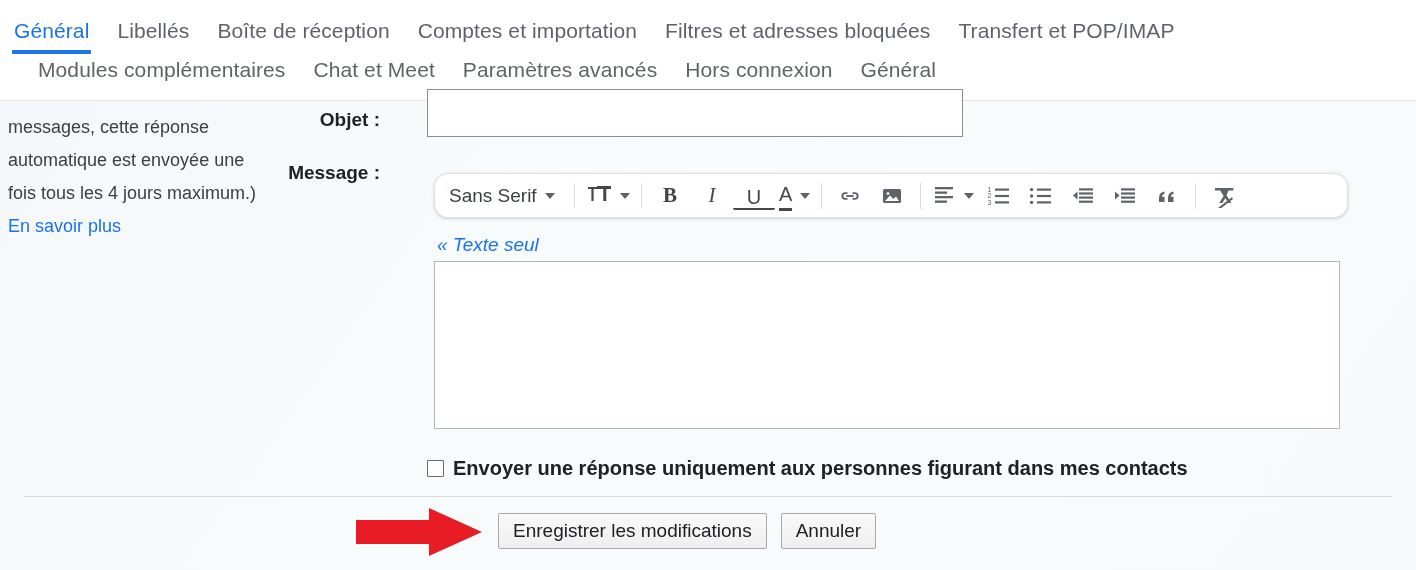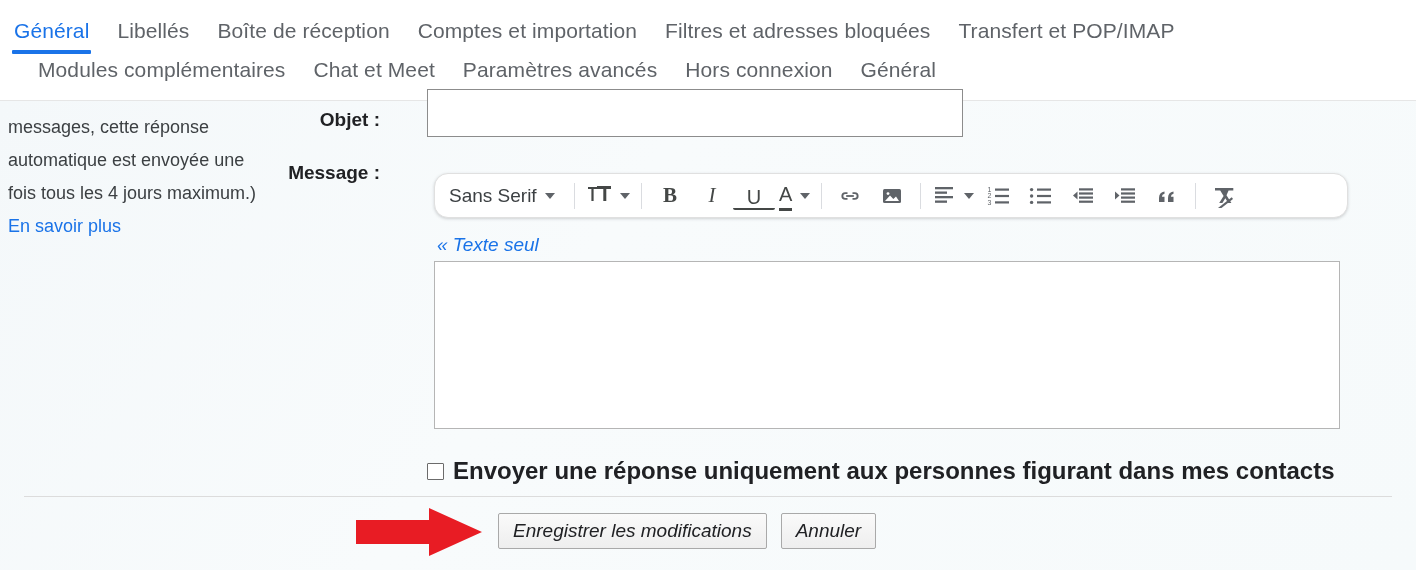--- a/index.html
+++ b/index.html
@@ -204,21 +204,21 @@
     width: 15px;
     height: 15px;
     border: 1px solid #6b6b6b;
     background: #ffffff;
     border-radius: 1px;
     margin-right: 9px;
     cursor: pointer;
     flex: 0 0 auto;
   }
   .cblabel {
-    font-size: 24px;
+    font-size: 20px;
     font-weight: bold;
     color: #202124;
     cursor: pointer;
     white-space: nowrap;
   }
 
   
   .divider {
     position: absolute;
     left: 24px;
@@ -239,21 +239,20 @@
   .btn {
     font-family: "Liberation Sans", sans-serif;
     font-size: 19px;
     color: #202124;
     background: linear-gradient(#fafafa, #eeeeee);
     border: 1px solid #a9a9a9;
     border-radius: 2px;
     padding: 5px 14px;
     cursor: pointer;
     line-height: 24px;
-    font-style: italic;
   }
   .btn + .btn { margin-left: 14px; }
 
   
   .arrow {
     position: absolute;
     left: 356px;
     top: 508px;
     width: 126px;
     height: 48px;

